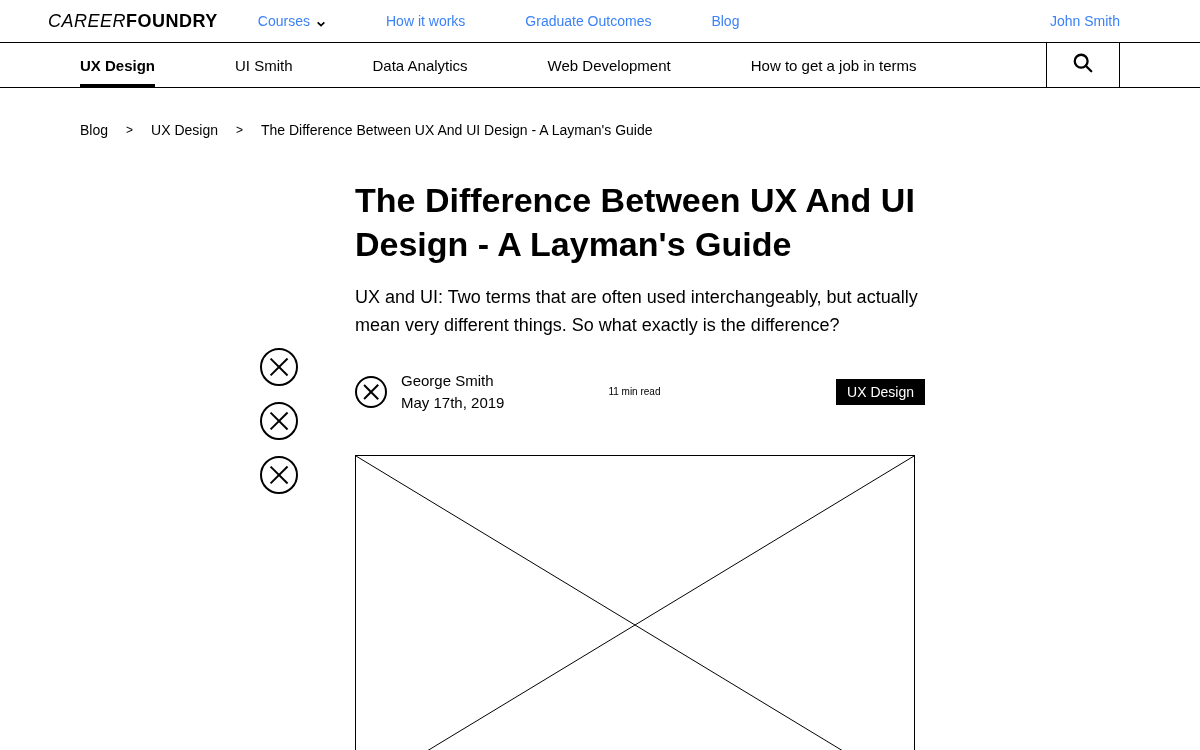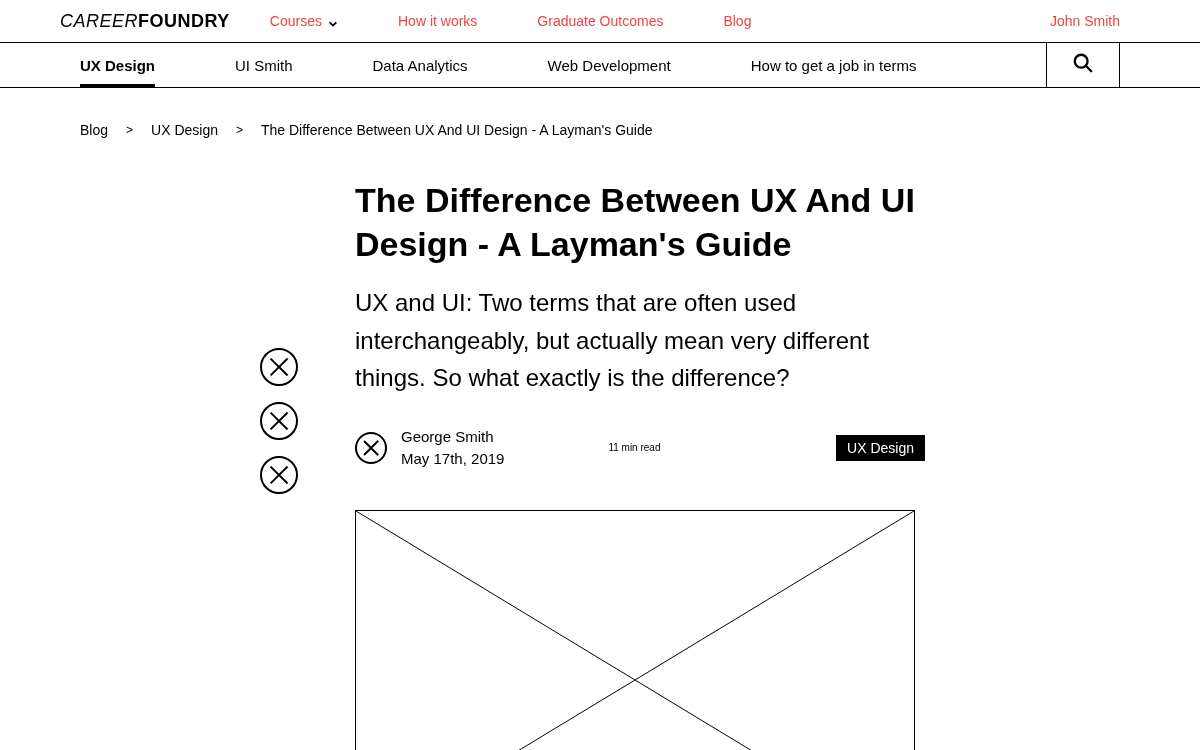--- a/index.html
+++ b/index.html
@@ -6,34 +6,34 @@
   body {
     font-family: "Comic Sans MS", "Comic Sans", cursive, sans-serif;
     color: #000;
     background: #fff;
     width: 1200px;
   }
   
   .header {
     display: flex;
     align-items: center;
-    padding: 10px 80px 10px 60px;
+    padding: 10px 80px 10px 48px;
     height: 42px;
   }
   .logo {
     font-size: 18px;
     letter-spacing: 0.5px;
     font-weight: 400;
     margin-right: 40px;
     white-space: nowrap;
   }
   .logo .thin { font-style: italic; font-weight: 400; }
   .logo .bold { font-weight: 900; font-style: normal; }
   .nav-primary { display: flex; align-items: center; gap: 60px; flex: 1; }
-  .nav-primary a, .header .user { font-size: 14px; color: #ef4444; text-decoration: none; cursor: pointer; }
+  .nav-primary a, .header .user { font-size: 14px; color: #3b82f6; text-decoration: none; cursor: pointer; }
   .courses-item { display: inline-flex; align-items: center; gap: 6px; }
   .chevron-down {
     display: inline-block;
     width: 10px; height: 10px;
   }
   .user { margin-left: auto; }
   
   .subnav {
     border-top: 1px solid #000;
     border-bottom: 1px solid #000;
@@ -117,21 +117,21 @@
     margin-left: 275px;
     max-width: 570px;
   }
   .article h1 {
     font-size: 34px;
     font-weight: 700;
     line-height: 1.3;
     margin-bottom: 18px;
   }
   .article .lede {
-    font-size: 24px;
+    font-size: 18px;
     line-height: 1.55;
     margin-bottom: 30px;
   }
   .meta-row {
     display: flex;
     align-items: center;
     gap: 14px;
     margin-bottom: 41px;
   }
   .author-block { display: flex; align-items: center; gap: 14px; flex: 0 0 auto; }

